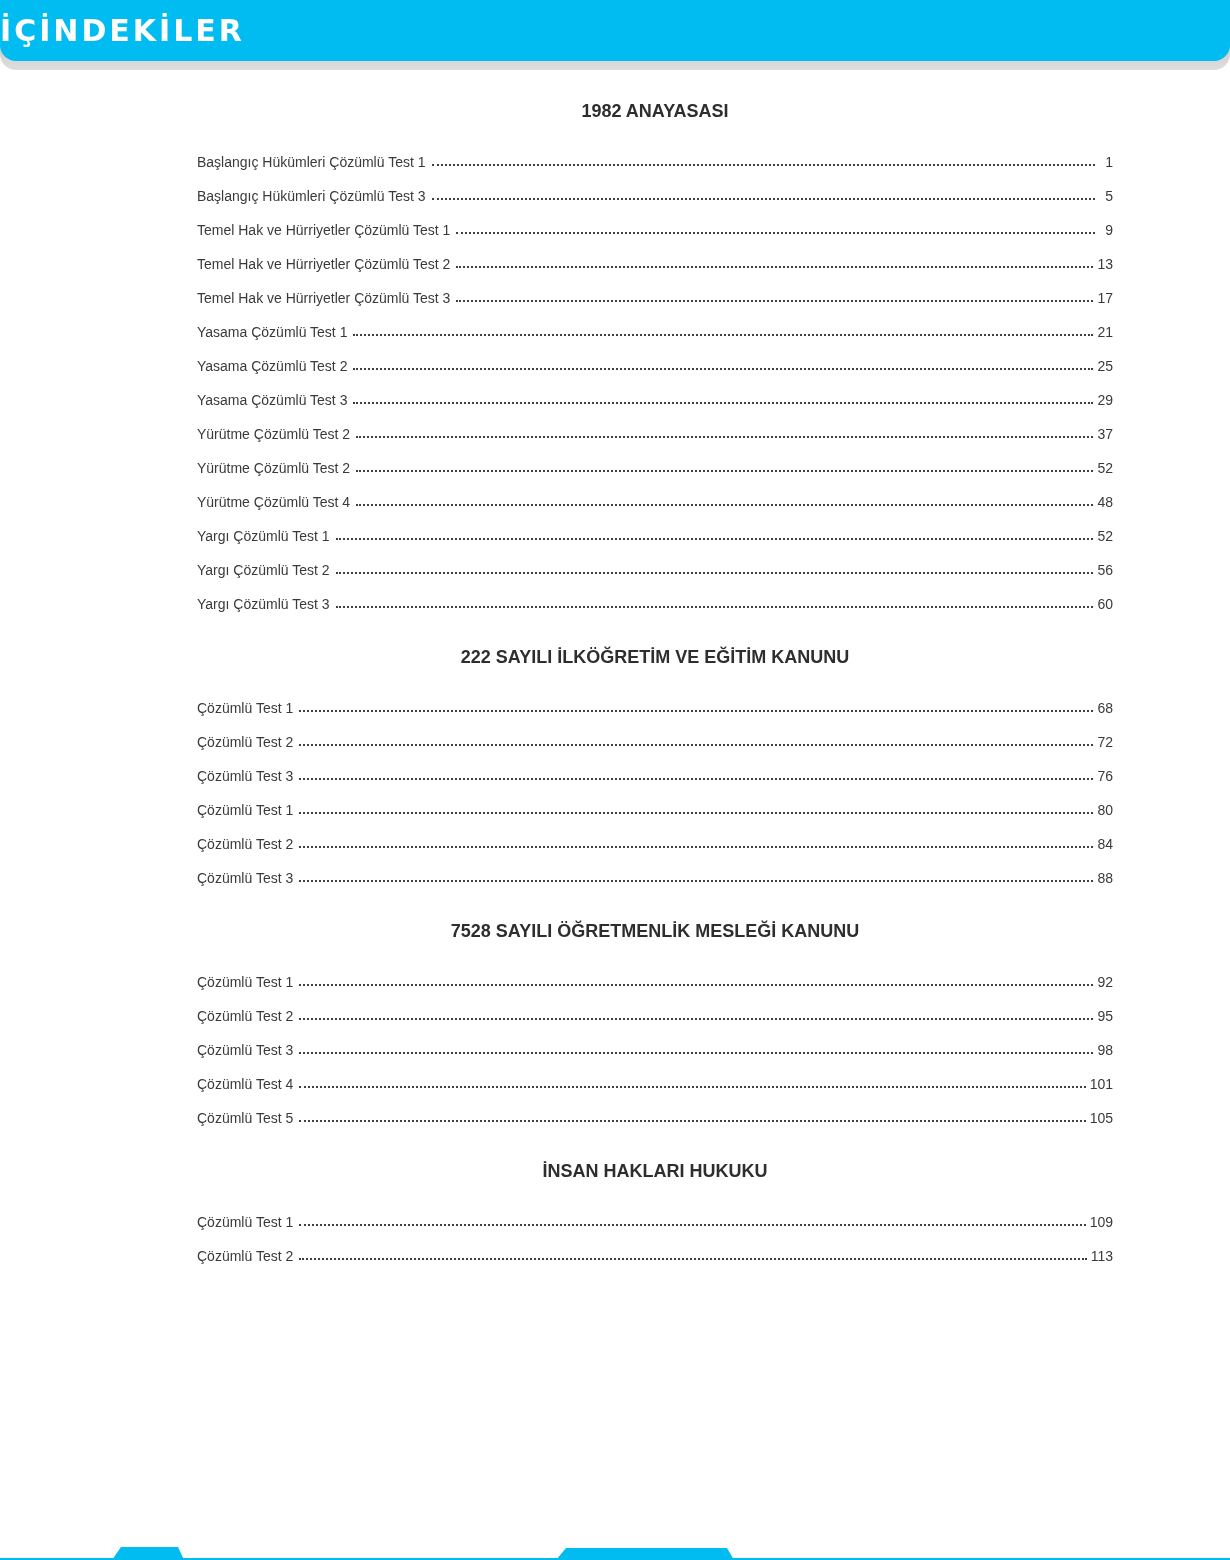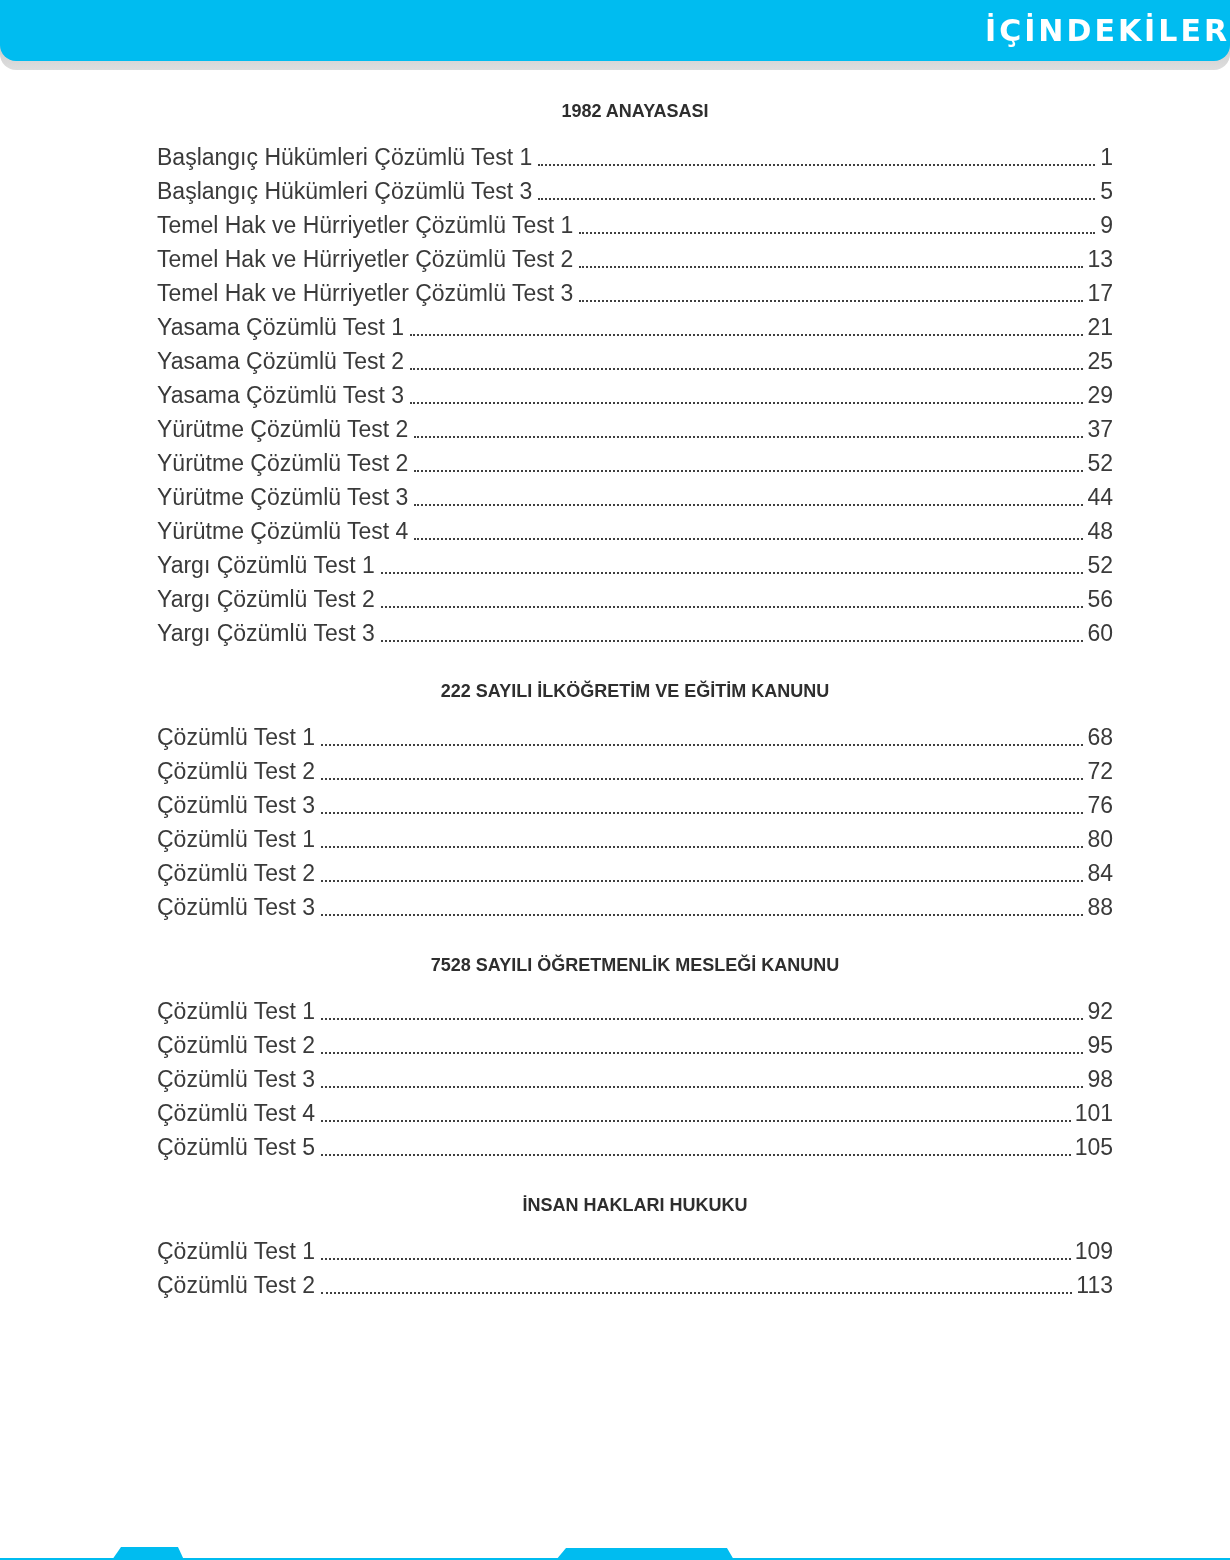--- a/index.html
+++ b/index.html
@@ -17,49 +17,50 @@
   .topbar-wrap { position: relative; height: 74px; }
   .topbar-shadow {
     position: absolute; top: 8px; left: 0; right: 0; height: 62px;
     background: linear-gradient(#b2b2b2, #dedede);
     border-radius: 0 0 16px 16px;
   }
   .topbar {
     position: absolute; top: 0; left: 0; right: 0; height: 61px;
     background: var(--accent, #00bcf0);
     border-radius: 0 0 16px 16px;
-    display: flex; align-items: center; justify-content: flex-end;
+    display: flex; align-items: center; justify-content: flex-start;
   }
   .topbar h1 {
     color: #ffffff;
     font-size: 30px;
     font-weight: 600;
     letter-spacing: 3px;
     font-family: "DejaVu Sans", "Liberation Sans", sans-serif;
   }
 
   
   main {
     padding: 26px 117px 0 157px;
+    margin-left: 40px;
   }
   .section-heading {
     font-size: 18px;
     font-weight: bold;
     text-align: center;
     line-height: 22px;
     margin: 34px 0 14px 0;
     color: #2e2e2e;
   }
   section:first-child .section-heading { margin-top: 0; }
 
   .toc-row {
     display: flex;
     align-items: flex-end;
     height: 34px;
-    font-size: 23px;
+    font-size: 14px;
     line-height: 1.15;
   }
   .toc-row .entry-label { white-space: nowrap; }
   .toc-row .dots {
     flex: 1;
     border-bottom: 2.2px dotted #3f3f3f;
     margin: 0 4px 4px 6px;
     min-width: 20px;
   }
   .toc-row .page-number {
@@ -145,25 +146,20 @@
         <span class="entry-label">Yürütme Çözümlü Test 2</span>
         <span class="dots"></span>
         <span class="page-number">37</span>
       </div>
       <div class="toc-row">
         <span class="entry-label">Yürütme Çözümlü Test 2</span>
         <span class="dots"></span>
         <span class="page-number">52</span>
       </div>
       <div class="toc-row">
-        <span class="entry-label">Yürütme Çözümlü Test 3</span>
-        <span class="dots"></span>
-        <span class="page-number">44</span>
-      </div>
-      <div class="toc-row">
         <span class="entry-label">Yürütme Çözümlü Test 4</span>
         <span class="dots"></span>
         <span class="page-number">48</span>
       </div>
       <div class="toc-row">
         <span class="entry-label">Yargı Çözümlü Test 1</span>
         <span class="dots"></span>
         <span class="page-number">52</span>
       </div>
       <div class="toc-row">

